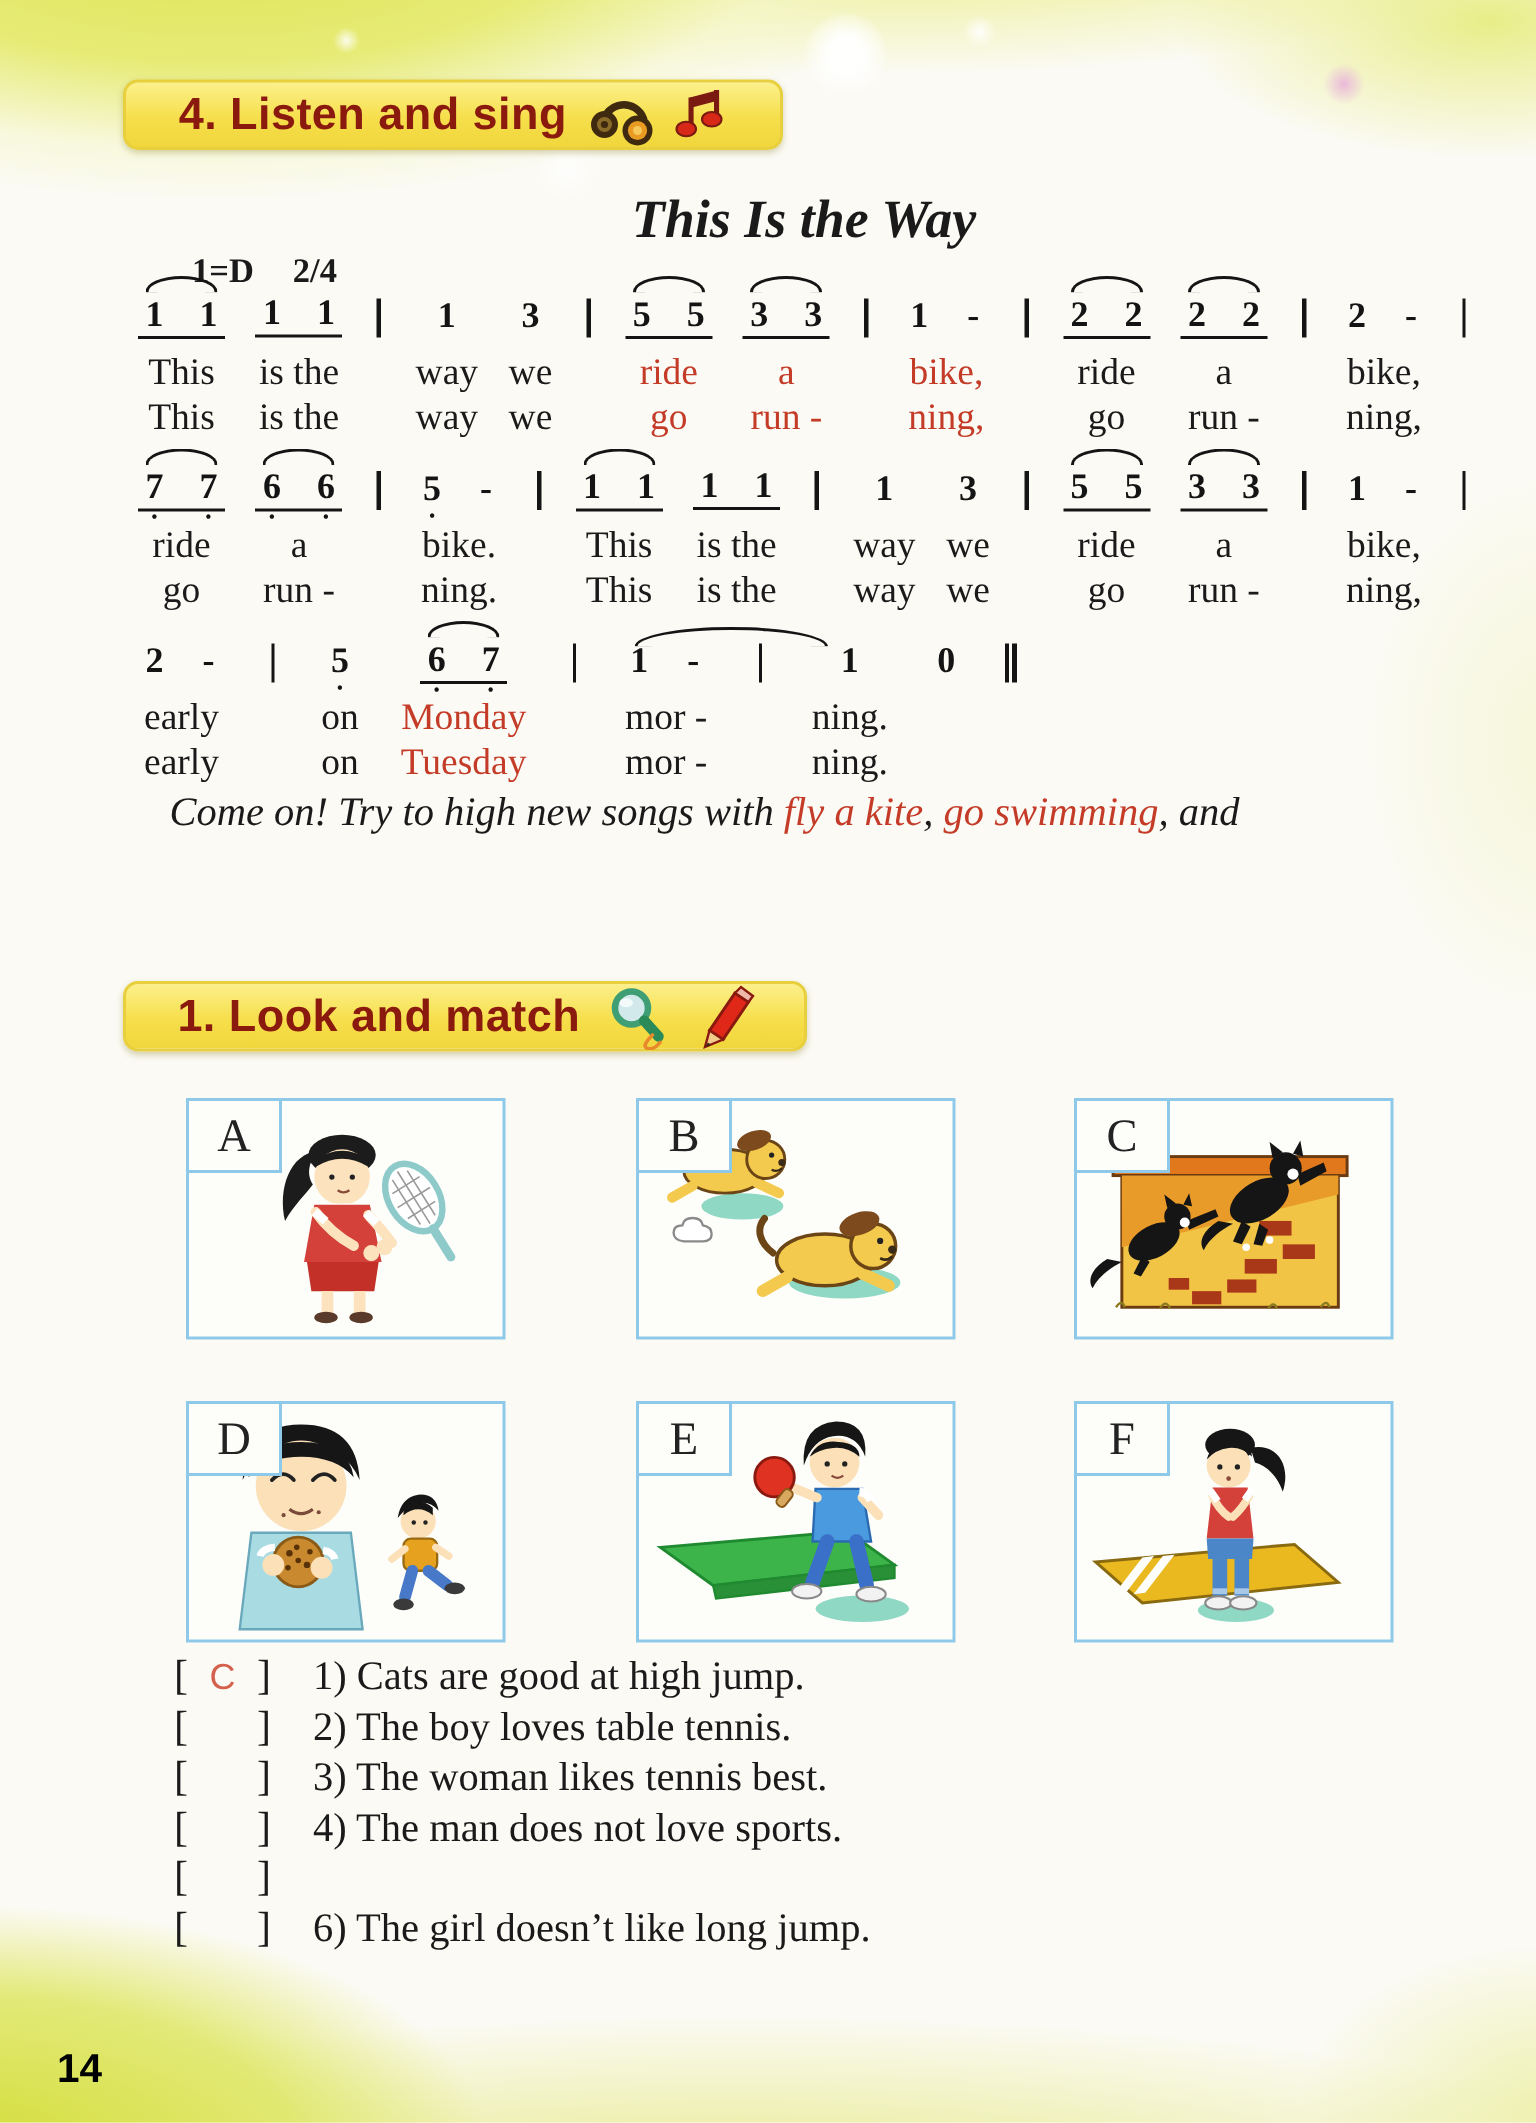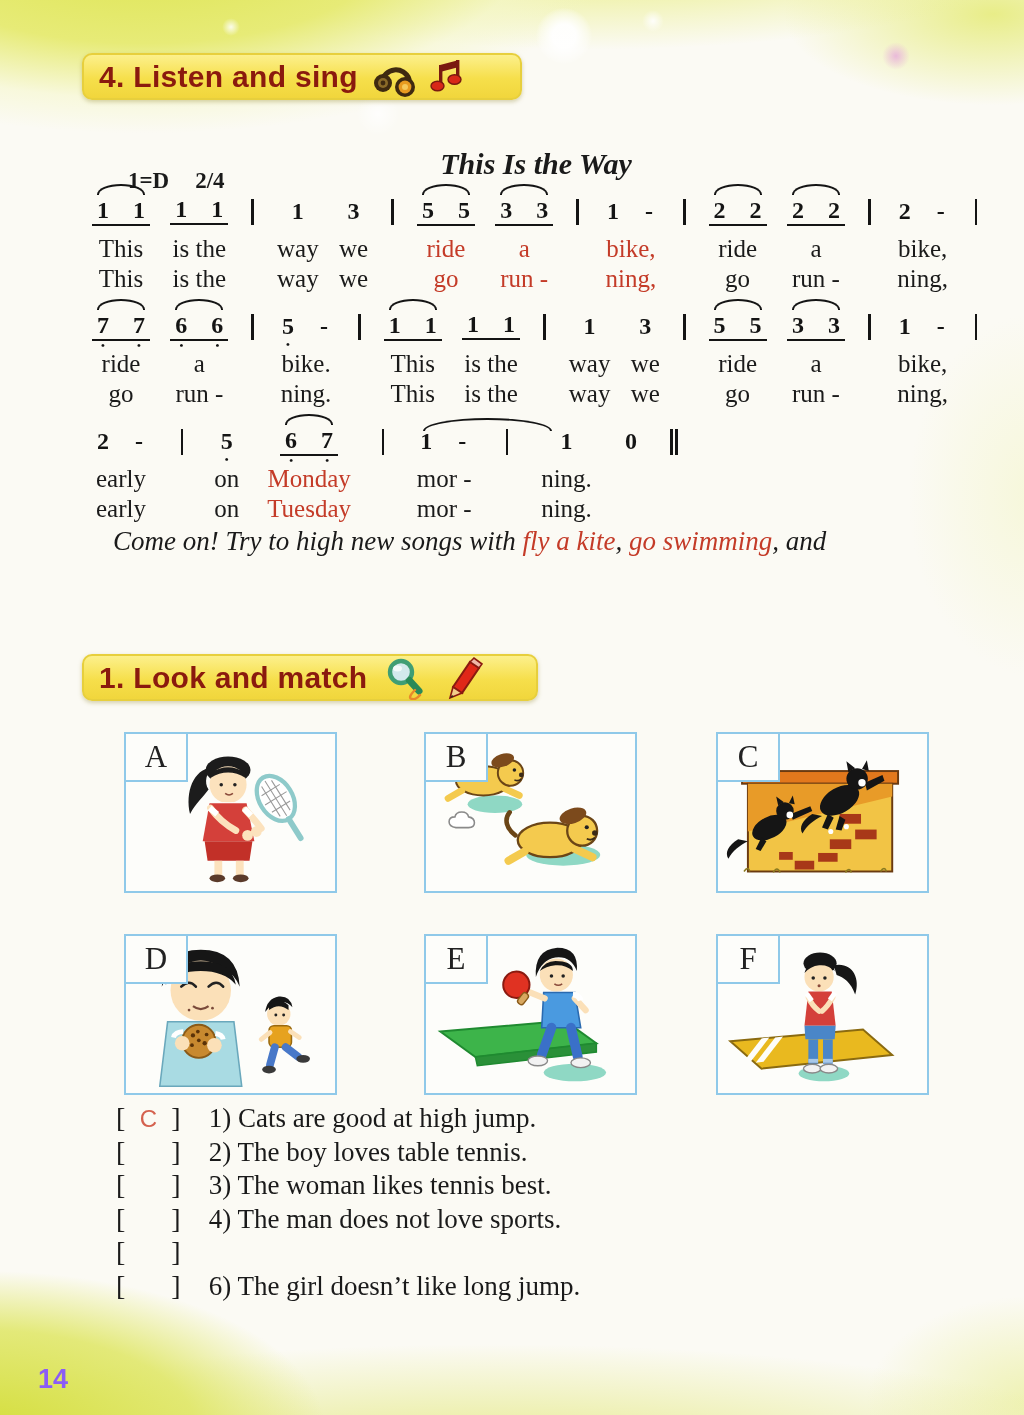--- a/index.html
+++ b/index.html
@@ -15,27 +15,27 @@
       radial-gradient(ellipse 900px 170px at 48% 104%, rgba(221,228,94,.8) 0%, rgba(255,255,255,0) 75%),
       radial-gradient(ellipse 240px 150px at 101% 99%, rgba(233,238,150,.7) 0%, rgba(255,255,255,0) 70%),
       radial-gradient(ellipse 180px 260px at 101% 35%, rgba(243,245,200,.6) 0%, rgba(255,255,255,0) 70%);
   }
   .bokeh{position:absolute;border-radius:50%;pointer-events:none;}
   
   .sec-header{
     position:absolute;height:47px;border-radius:10px;
     background:linear-gradient(180deg,#fcf08c 0%,#f6df4b 55%,#f1d63c 100%);
     border:2px solid #e7cf3d;box-shadow:0 2px 4px rgba(140,130,40,.35);
-    display:flex;align-items:center;gap:12px;padding:0 12px 0 15px;box-sizing:border-box;
+    display:flex;align-items:center;gap:12px;padding:0 12px 0 15px;box-sizing:border-box;justify-content:center;
   }
   .sec-title{font-family:"Liberation Sans",sans-serif;font-weight:700;font-size:30px;color:#8a1a0e;letter-spacing:.3px;white-space:nowrap;}
   .sec-icons{display:flex;align-items:center;gap:8px;margin-left:2px;}
   
-  #song-title{position:absolute;left:92px;top:147px;width:888px;text-align:center;
-    font-weight:700;font-style:italic;font-size:30px;}
+  #song-title{position:absolute;left:92px;top:125px;width:888px;text-align:center;
+    font-weight:700;font-style:italic;font-size:36px;}
   #keysig{position:absolute;left:112px;top:168px;font-weight:700;font-size:23px;display:flex;gap:26px;margin-left:16px;}
   #music{position:absolute;left:92px;top:184px;width:888px;}
   .m-line{display:flex;justify-content:space-between;align-items:flex-start;margin-bottom:5px;}
   .m-line.narrow{width:586px;}
   .m-cell{display:flex;flex-direction:column;align-items:center;}
   .note-area{display:flex;flex-direction:column;justify-content:flex-end;align-items:center;height:50px;}
   .nums{display:flex;gap:22px;padding:0 4px 1px;}
   .nums.ul{border-bottom:2.2px solid #141414;}
   .m-g{width:14px;text-align:center;font-weight:700;font-size:24px;line-height:26px;color:#141414;}
   .arc{border:2.4px solid #141414;border-bottom:none;border-radius:50%/100% 100% 0 0;height:9px;width:calc(100% - 14px);min-width:28px;margin:0 auto 2px;}
@@ -54,21 +54,21 @@
   .card-label-box{position:absolute;left:-2px;top:-2px;width:64px;height:50px;background:#fdfdfa;border:2px solid #8fc9e9;box-sizing:border-box;
     display:flex;align-items:center;justify-content:center;font-size:31px;color:#222;z-index:2;}
   .card svg.scene{position:absolute;left:0;top:0;width:209px;height:157px;}
   
   #match-list{position:absolute;left:116px;top:1102px;}
   .mrow{display:flex;align-items:baseline;height:33.6px;font-size:27px;}
   .br{font-size:28px;color:#1a1a1a;}
   .ans{width:46px;text-align:center;color:#d4614e;font-size:24px;font-family:"Liberation Sans",sans-serif;}
   .mtext{margin-left:28px;white-space:nowrap;}
   
-  #page-num{position:absolute;left:38px;top:1364px;font-family:"Liberation Sans",sans-serif;font-weight:700;font-size:27px;color:#8b5cf6;}
+  #page-num{position:absolute;left:38px;top:1364px;font-family:"Liberation Sans",sans-serif;font-weight:700;font-size:27px;color:#000000;}
 </style>
 </head>
 <body>
 
 <div class="bokeh" style="left:536px;top:8px;width:56px;height:56px;background:radial-gradient(circle,rgba(255,255,255,.95) 30%,rgba(255,255,255,.35) 60%,rgba(255,255,255,0) 72%);"></div>
 <div class="bokeh" style="left:642px;top:10px;width:22px;height:22px;background:radial-gradient(circle,rgba(255,255,255,.9),rgba(255,255,255,0) 70%);"></div>
 <div class="bokeh" style="left:882px;top:42px;width:28px;height:28px;background:radial-gradient(circle,rgba(233,182,218,.95),rgba(233,182,218,0) 70%);"></div>
 <div class="bokeh" style="left:356px;top:92px;width:44px;height:44px;background:radial-gradient(circle,rgba(255,255,255,.8),rgba(255,255,255,0) 70%);"></div>
 <div class="bokeh" style="left:222px;top:18px;width:18px;height:18px;background:radial-gradient(circle,rgba(255,255,255,.85),rgba(255,255,255,0) 70%);"></div>
 

